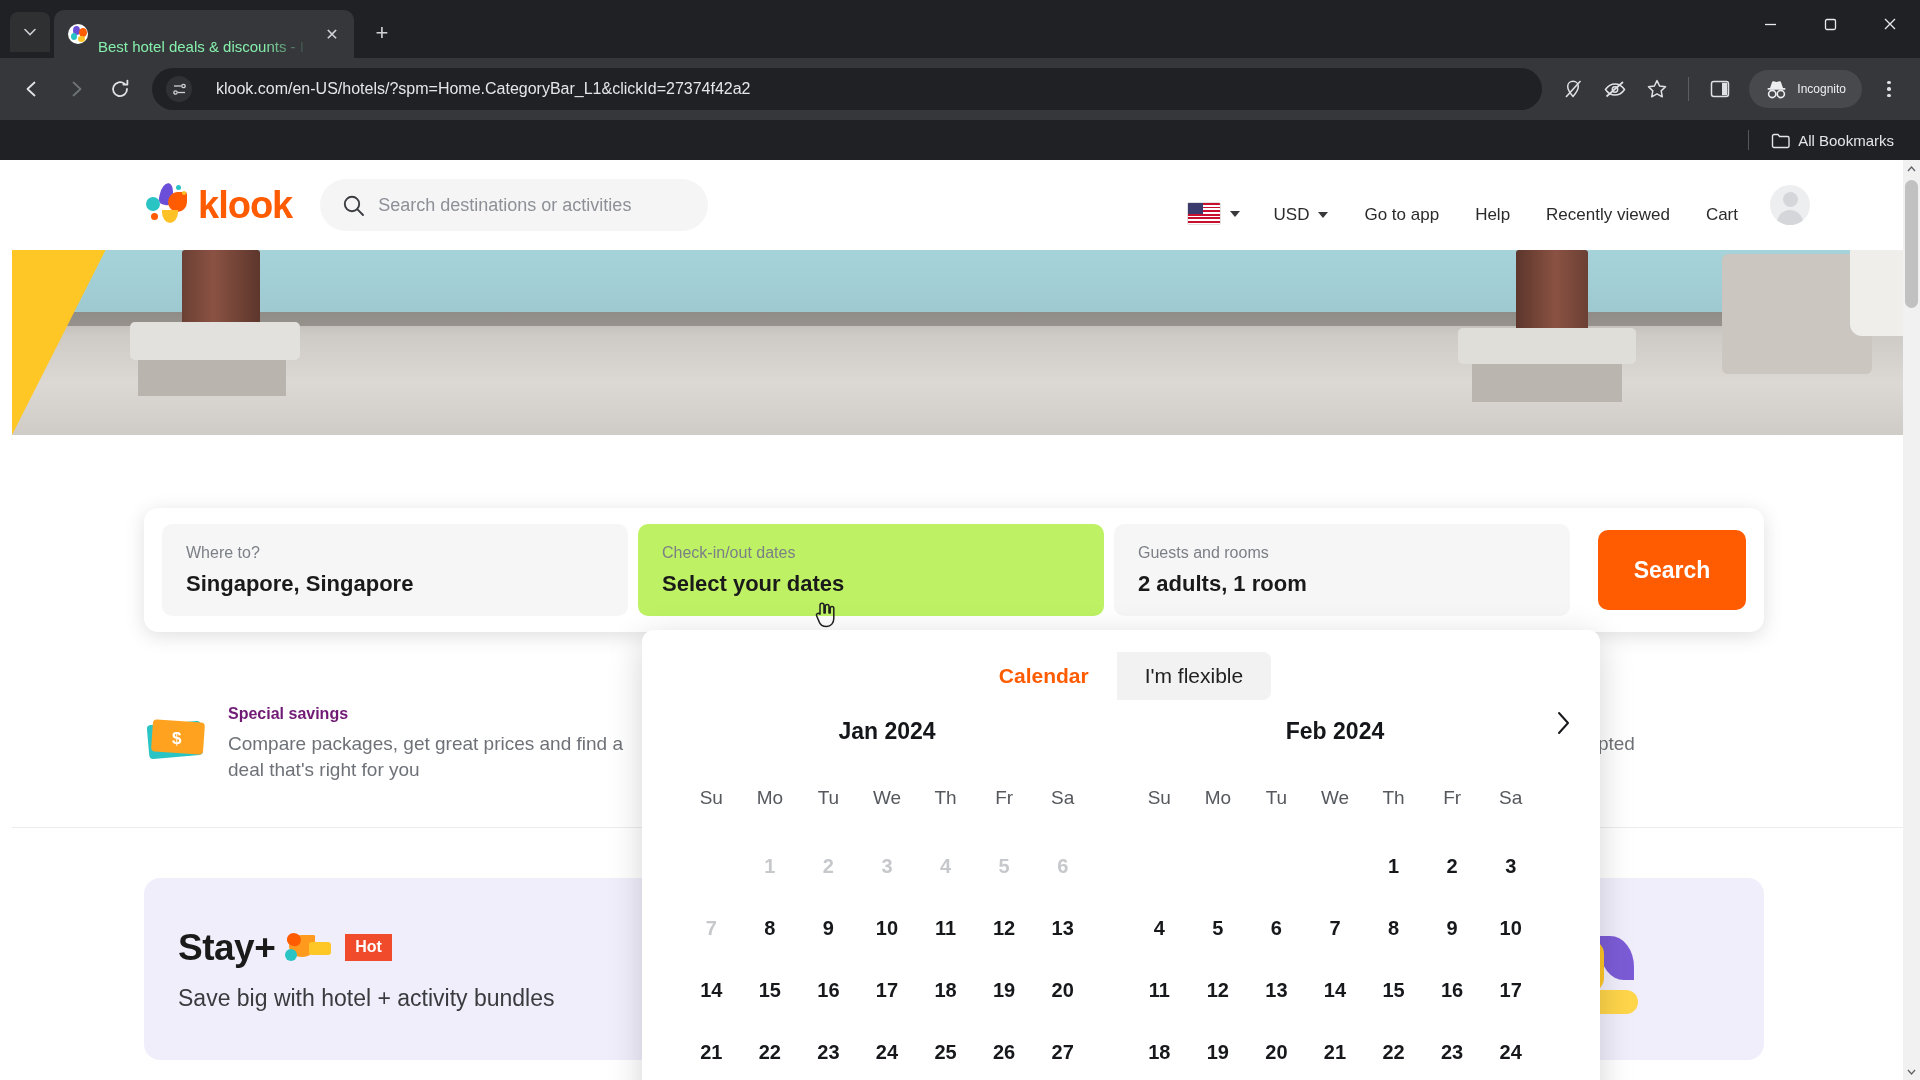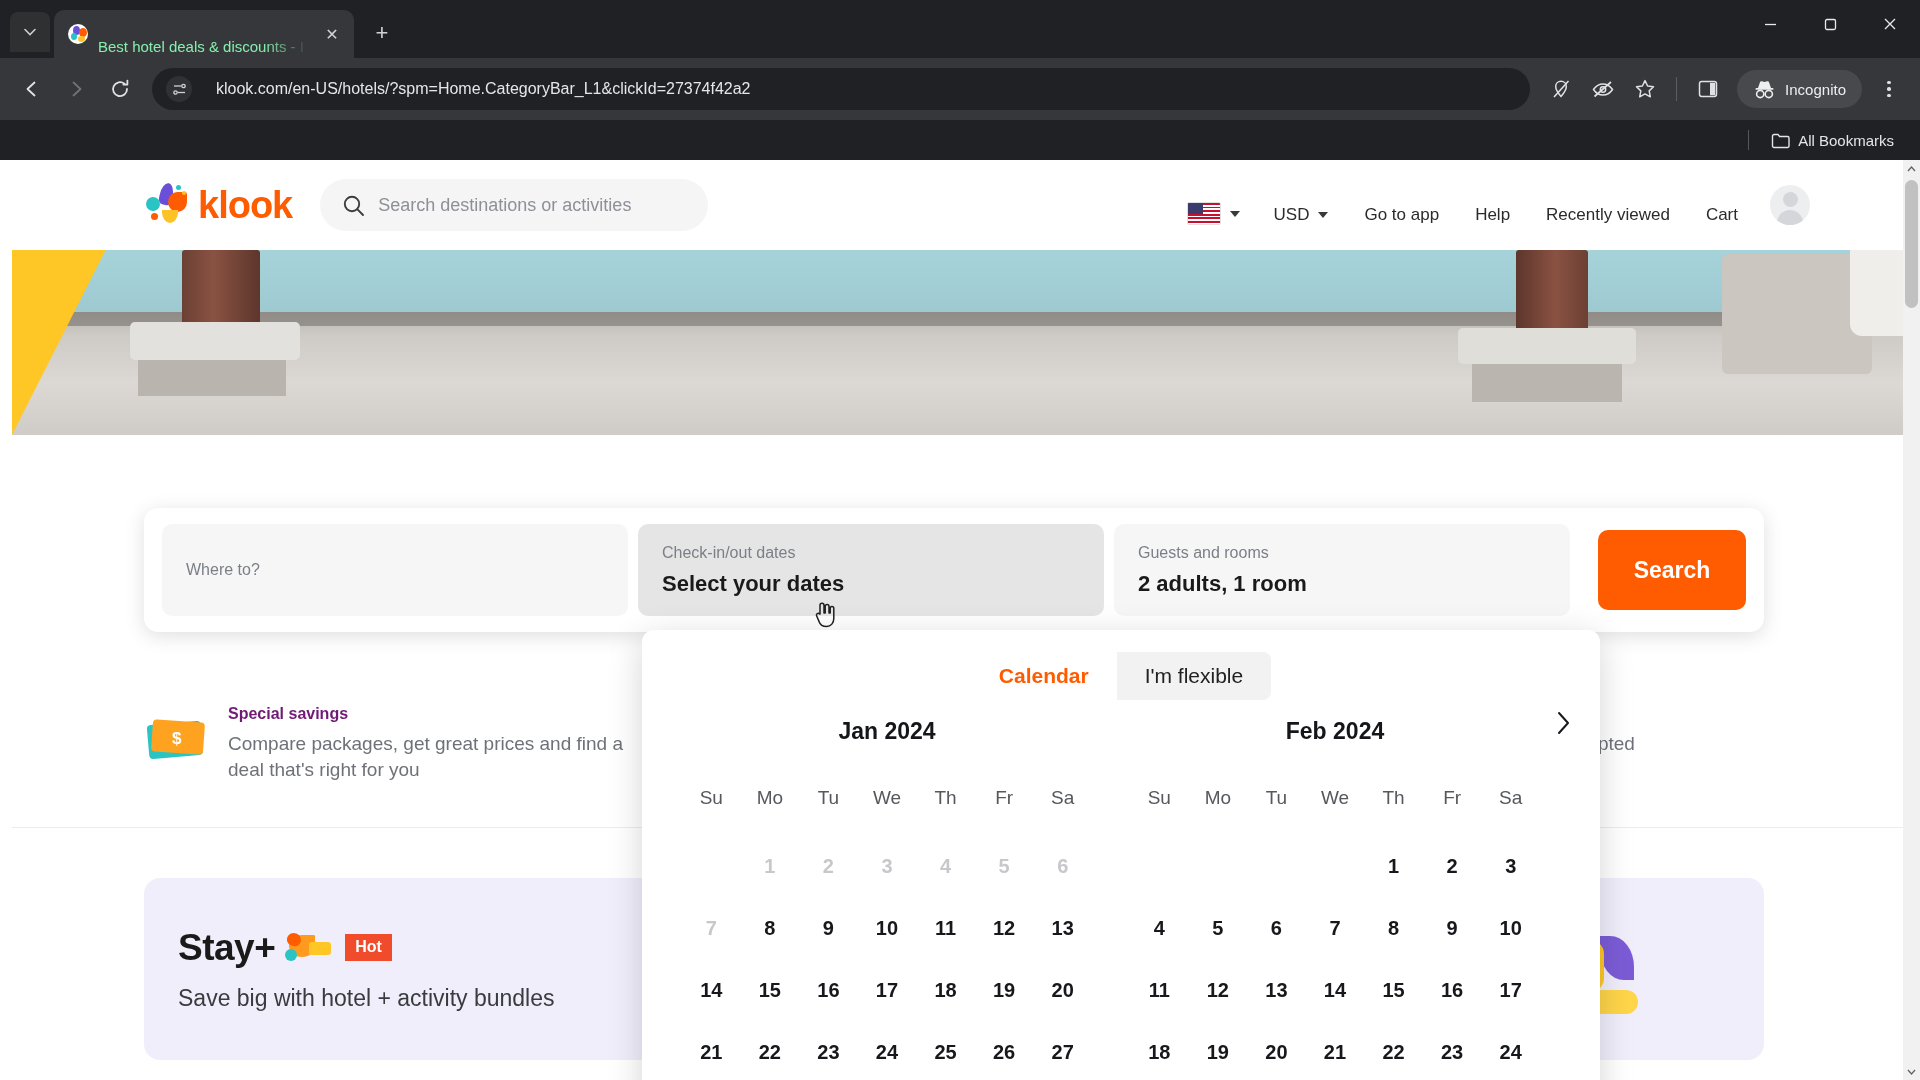--- a/index.html
+++ b/index.html
@@ -84,21 +84,21 @@
   .url-text { font-size: 16px; color: #e4e6e9; white-space: nowrap; }
   .tb-icon {
     width: 38px; height: 38px; display:flex; align-items:center; justify-content:center;
     color:#dfe1e4; border-radius: 50%;
   }
   .divider-v { width:1px; height: 24px; background:#5b5e61; margin: 0 8px; }
   .incognito-pill {
     height: 38px; border-radius: 19px; background: #48494c;
     display: flex; align-items: center; gap: 9px; padding: 0 16px; margin-left: 6px;
   }
-  .incognito-pill span { font-size: 15px; color: #eceef0; }
+  .incognito-pill span { font-size: 12px; color: #eceef0; }
   .menu-dots { width: 38px; height: 38px; display:flex; flex-direction:column;
     align-items:center; justify-content:center; gap:3px; margin-left: 4px; }
   .menu-dots b { width:3.5px; height:3.5px; background:#dfe1e4; border-radius:50%; display:block; }
 
   .bookmarks {
     height: 40px; background: #202124;
     display: flex; align-items: center; justify-content: flex-end;
     padding-right: 20px; gap: 10px;
   }
   .bm-divider { width: 1px; height: 20px; background: #55585b; margin-right: 6px; }
@@ -182,21 +182,21 @@
     background: #fff; border-radius: 14px;
     box-shadow: 0 4px 20px rgba(0,0,0,.13);
     display: flex; align-items: center; gap: 10px; padding: 16px 18px;
     z-index: 30;
   }
   .sf {
     height: 92px; border-radius: 10px; background: #f6f6f7;
     padding: 17px 24px; display: flex; flex-direction: column; justify-content: center; gap: 9px;
   }
   .sf.where { width: 466px; }
-  .sf.dates { width: 466px; background: #e5e5e5; }
+  .sf.dates { width: 466px; background: #bef264; }
   .sf.guests { width: 456px; }
   .sf-label { font-size: 16px; color: #7b7f86; }
   .sf-value { font-size: 22px; font-weight: 700; color: #1a1a1a; }
   .search-btn {
     margin-left: auto; width: 148px; height: 80px; background: #ff5b00;
     border-radius: 10px; color: #fff; font-size: 23px; font-weight: 700;
     display: flex; align-items: center; justify-content: center;
   }
 
   
@@ -520,20 +520,21 @@
           <div class="leaf"></div>
           <div class="head"></div>
           <div class="body"></div>
           <div class="board"></div>
       </div>
     </div>
 
     <div class="search-card">
       <div class="sf where">
         <div class="sf-label">Where to?</div>
+        <div class="sf-value">Singapore, Singapore</div>
       </div>
       <div class="sf dates">
         <div class="sf-label">Check-in/out dates</div>
         <div class="sf-value">Select your dates</div>
       </div>
       <div class="sf guests">
         <div class="sf-label">Guests and rooms</div>
         <div class="sf-value">2 adults, 1 room</div>
       </div>
       <div class="search-btn">Search</div>

